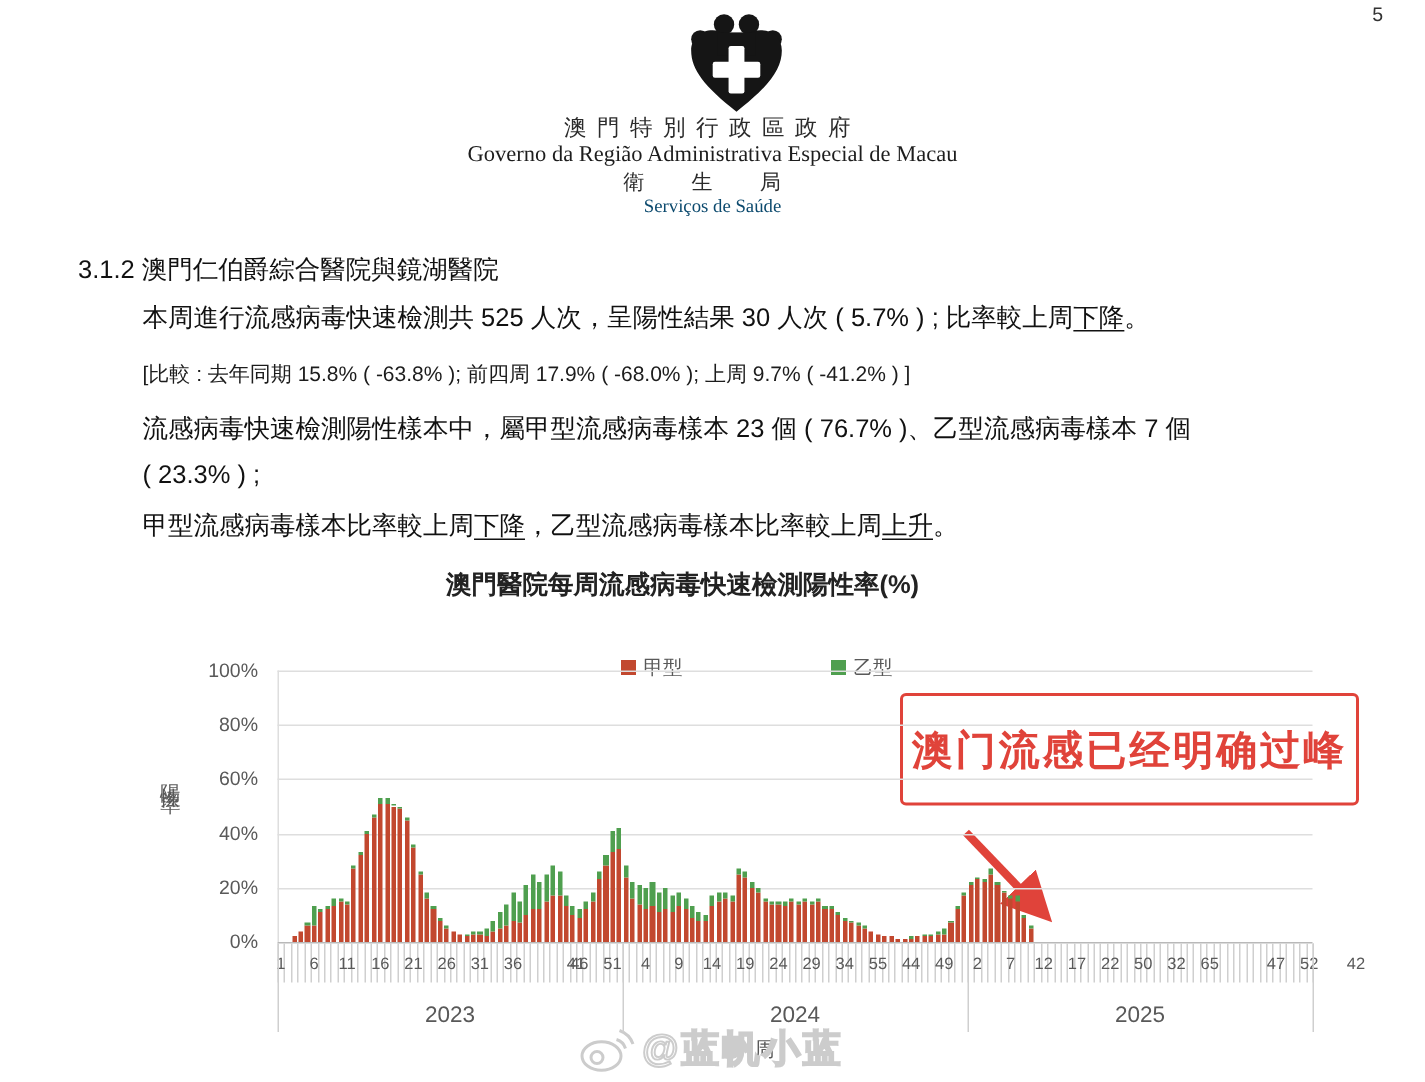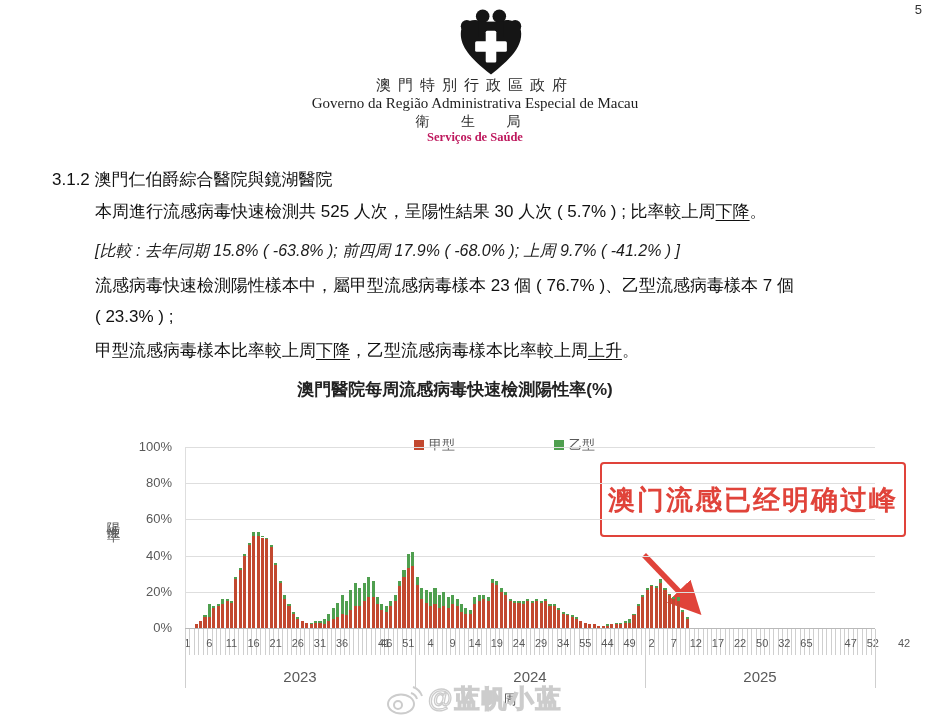--- a/index.html
+++ b/index.html
@@ -7,25 +7,25 @@
     position:relative;width:950px;height:721px;background:#fff;overflow:hidden;
     font-family:"Liberation Sans","DejaVu Sans",sans-serif;color:#161616;
   }
   .abs{position:absolute;}
   .serif{font-family:"Liberation Serif","DejaVu Serif",serif;}
   
   #page-num{left:0;right:28px;top:2px;text-align:right;font-size:13px;color:#333;}
   #gov-cn{left:0;right:0;top:76px;text-align:center;font-size:15px;letter-spacing:7px;color:#2b2b2b;}
   #gov-pt{left:0;right:0;top:95px;text-align:center;font-size:15px;color:#1d1d1d;}
   #dept-cn{left:0;right:0;top:113px;text-align:center;font-size:14px;letter-spacing:14px;color:#2b2b2b;}
-  #dept-pt{left:0;right:0;top:130px;text-align:center;font-size:12.5px;font-weight:bold;color:#be185d;}
+  #dept-pt{left:0;right:0;top:130px;text-align:center;font-size:12.5px;font-weight:normal;color:#0c4a6e;}
   
   .heading{left:52px;top:168px;font-size:17px;color:#111;}
   .para{left:95px;font-size:17px;color:#111;white-space:nowrap;}
-  .italic{font-style:italic;font-size:16px;color:#1c1c1c;}
+  .italic{font-size:14px;color:#1c1c1c;}
   .ul{text-decoration:underline;text-underline-offset:3px;}
   
   #chart-title{left:0;right:40px;top:378px;text-align:center;font-size:17px;font-weight:bold;color:#222;}
   #chart-subtitle{left:0;right:40px;top:406px;text-align:center;font-size:16px;font-weight:bold;color:#222;}
   .legend-item{top:438px;height:14px;font-size:13px;color:#595959;display:flex;align-items:center;gap:5px;}
   .legend-swatch{width:10px;height:10px;display:inline-block;}
   .gridline{left:185px;width:690px;height:1px;background:#dedede;}
   #axis-x{left:185px;width:690px;top:628px;height:1px;background:#b9b9b9;}
   #axis-y{left:185px;top:447px;width:1px;height:181px;background:#dedede;}
   .ylab{width:50px;text-align:right;font-size:13px;color:#595959;}

